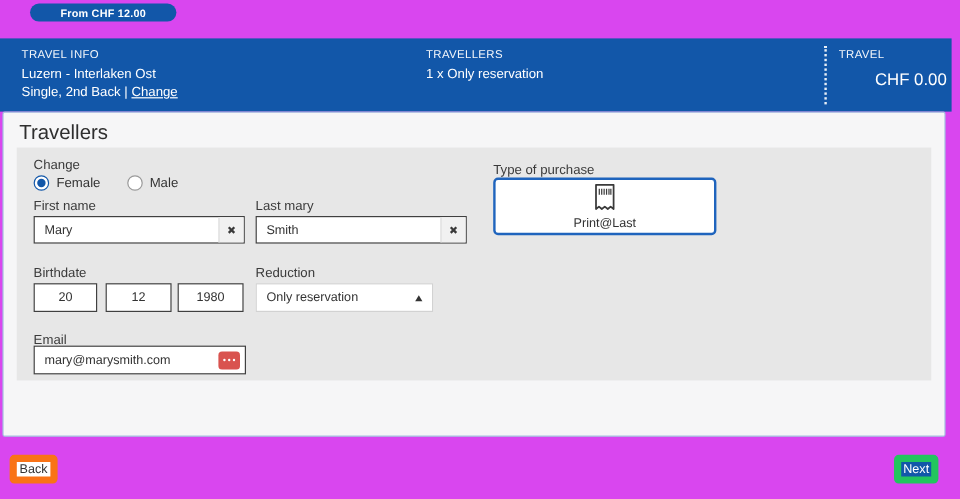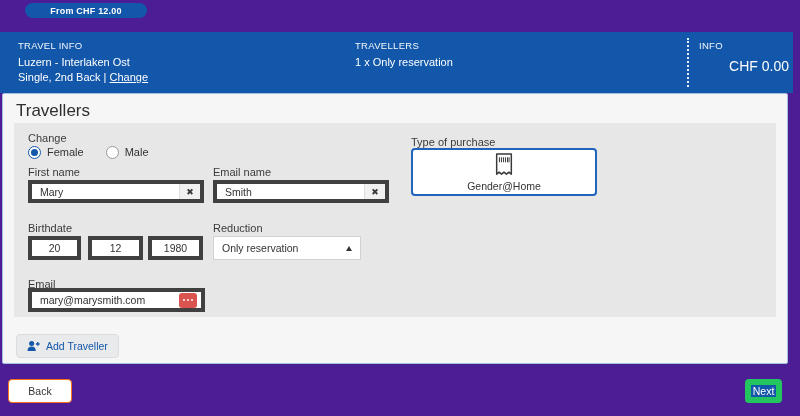--- a/index.html
+++ b/index.html
@@ -1,18 +1,18 @@
 <!DOCTYPE html>
 <html><head>
 <meta charset="utf-8">
 <style>
   * { margin:0; padding:0; box-sizing:border-box; }
   html,body { background:#fff; }
   body { font-family:"Liberation Sans", sans-serif; color:#333; }
-  .stage { position:relative; width:800px; height:416px; background:#4c1d95; overflow:hidden; }
+  .stage { position:relative; width:800px; height:416px; background:#d946ef; overflow:hidden; }
 
   
   .price-badge { position:absolute; left:25px; top:3px; width:122px; height:15px;
     background:#1257a9; border-radius:8px; color:#fff; font-size:9px; font-weight:bold;
     display:flex; align-items:center; justify-content:center; letter-spacing:.2px; }
 
   
   .summary-bar { position:absolute; left:0; top:32px; width:793px; height:61px; background:#1257a9; color:#fff; }
   .sb-col { position:absolute; top:8px; }
   .sb-title { font-size:9.5px; letter-spacing:.3px; opacity:.95; margin-bottom:5px; }
@@ -27,21 +27,21 @@
 
   
   .container { position:absolute; left:2px; top:93px; width:786px; height:271px;
     background:#f6f6f7; border:1px solid #a3c0e0; border-radius:2px; }
   .section-heading { position:absolute; left:13px; top:7px; font-size:17px; color:#2f2f2f; }
 
   .form-panel { position:absolute; left:11px; top:29px; width:762px; height:194px; background:#e7e7e7; }
 
   .field-label { position:absolute; font-size:11px; color:#3b3b3b; }
 
-  .text-input { position:absolute; height:23px; background:#fff; border:4px solid #404040;
+  .text-input { position:absolute; height:23px; background:#fff; border:1px solid #404040;
     display:flex; align-items:center; }
   .text-input input { flex:1; min-width:0; border:none; outline:none; background:transparent;
     font-family:"Liberation Sans", sans-serif; font-size:10.5px; color:#333; padding:0 8px; }
   .clear-btn { width:21px; align-self:stretch; background:#f1f1f1; border-left:1px solid #ddd;
     display:flex; align-items:center; justify-content:center; font-size:9px; color:#3a3a3a; cursor:pointer; }
   .bd-input { text-align:center; }
   .bd-input input { text-align:center; padding:0 2px; }
 
   .select-box { position:absolute; height:24px; background:#fff; border:1px solid #d2d2d2;
     display:flex; align-items:center; justify-content:space-between; padding:0 8px;
@@ -49,42 +49,42 @@
   .caret-up { width:0; height:0; border-left:3.5px solid transparent; border-right:3.5px solid transparent;
     border-bottom:5px solid #333; }
 
   .email-warn { width:18px; height:15px; background:#d9534f; border-radius:3px; margin-right:4px;
     display:flex; align-items:center; justify-content:center; flex:0 0 auto; }
   .email-warn i { display:block; width:2px; height:2px; background:#fff; border-radius:50%;
     box-shadow:-4px 0 0 #fff, 4px 0 0 #fff; }
 
   
   .radio-row { position:absolute; display:flex; align-items:center; font-size:11px; color:#333; }
-  .radio-opt { display:flex; margin-right:22px; cursor:pointer; }
+  .radio-opt { display:flex; align-items:center; margin-right:22px; cursor:pointer; }
   .radio { width:13px; height:13px; border-radius:50%; background:#fff; border:1px solid #9a9a9a;
     margin-right:6px; position:relative; }
   .radio.checked { border:1.5px solid #1257a9; }
   .radio.checked::after { content:''; position:absolute; inset:2px; border-radius:50%; background:#1257a9; }
 
   
   .purchase-card { position:absolute; left:397px; top:25px; width:186px; height:48px; background:#fff;
     border:2px solid #1f64bd; border-radius:4px; display:flex; flex-direction:column;
     align-items:center; justify-content:center; cursor:pointer; }
   .purchase-card .card-label { font-size:10.5px; color:#333; margin-top:2px; }
 
   
   .add-traveller { position:absolute; left:13px; top:240px; height:24px; padding:0 10px;
     background:#e9eaeb; border:1px solid #dcdcdc; border-radius:4px; display:flex; align-items:center;
     font-size:10.5px; color:#1257a9; cursor:pointer; }
   .add-traveller svg { margin-right:6px; }
 
   
   .btn { position:absolute; top:379px; height:24px; border-radius:4px; font-size:10.5px;
     display:flex; align-items:center; justify-content:center; cursor:pointer; }
-  .btn-back { left:8px; width:64px; background:#fff; border:1px solid #f97316; color:#333; }
+  .btn-back { left:8px; width:40px; background:#fff; border:6px solid #f97316; color:#333; }
   .btn-next { right:18px; width:37px; background:#1257a9; border:6px solid #22c55e; color:#fff; }
 </style>
 </head>
 <body>
 
 <div class="stage">
 
   <div class="price-badge">From CHF 12.00</div>
 
   <div class="summary-bar">
@@ -94,21 +94,21 @@
       <div class="sb-line">
         <span>Single, 2nd Back</span><span> | </span><span class="change-link">Change</span>
       </div>
     </div>
     <div class="sb-col sb-travellers">
       <div class="sb-title">TRAVELLERS</div>
       <div class="sb-line">1 x Only reservation</div>
     </div>
     <div class="sb-divider"></div>
     <div class="sb-col sb-price">
-      <div class="sb-title">INFO</div>
+      <div class="sb-title">TRAVEL</div>
       <div class="sb-price-value">CHF 0.00</div>
     </div>
   </div>
 
   <div class="container">
     <div class="section-heading">Travellers</div>
 
     <div class="form-panel">
 
       <div class="field-label" style="left:14px; top:9px;">Change</div>
@@ -122,21 +122,21 @@
           <span>Male</span>
         </span>
       </div>
 
       <div class="field-label" style="left:14px; top:43px;">First name</div>
       <div class="text-input" style="left:14px; top:57px; width:176px;">
         <input value="Mary" style="">
         <span class="clear-btn">✖</span>
       </div>
 
-      <div class="field-label" style="left:199px; top:43px;">Email name</div>
+      <div class="field-label" style="left:199px; top:43px;">Last mary</div>
       <div class="text-input" style="left:199px; top:57px; width:176px;gap:48px;">
         <input value="Smith" style="">
         <span class="clear-btn">✖</span>
       </div>
 
       <div class="field-label" style="left:14px; top:99px;">Birthdate</div>
       <div class="text-input bd-input" style="left:14px; top:113px; width:53px; height:24px;">
         <input value="20" style="">
       </div>
       <div class="text-input bd-input" style="left:74px; top:113px; width:55px; height:24px;">
@@ -166,31 +166,23 @@
           <path d="M4 2 H20 V24 L17.3 21.8 14.7 24 12 21.8 9.3 24 6.7 21.8 4 24 Z" fill="#fff" stroke="#3a3a3a" stroke-width="1.6" stroke-linejoin="round"></path>
           <g stroke="#3a3a3a" stroke-width="1.1">
             <line x1="7" y1="5.5" x2="7" y2="11"></line>
             <line x1="9.2" y1="5.5" x2="9.2" y2="11"></line>
             <line x1="11.4" y1="5.5" x2="11.4" y2="11"></line>
             <line x1="13.6" y1="5.5" x2="13.6" y2="11"></line>
             <line x1="15.8" y1="5.5" x2="15.8" y2="11"></line>
             <line x1="17.5" y1="5.5" x2="17.5" y2="11"></line>
           </g>
         </svg>
-        <span class="card-label">Gender@Home</span>
+        <span class="card-label">Print@Last</span>
       </div>
 
     </div>
 
-    <div class="add-traveller">
-      <svg width="13" height="12" viewBox="0 0 14 12">
-        <circle cx="5" cy="3.2" r="2.7" fill="#1257a9"></circle>
-        <path d="M0.5 11.5 C0.5 8 2.5 6.6 5 6.6 C7.5 6.6 9.5 8 9.5 11.5 Z" fill="#1257a9"></path>
-        <path d="M9.6 3.8 H13.6 M11.6 1.8 V5.8" stroke="#1257a9" stroke-width="1.5"></path>
-      </svg>
-      <span>Add Traveller</span>
-    </div>
   </div>
 
   <div class="btn btn-back">Back</div>
   <div class="btn btn-next">Next</div>
 
 </div>
 
 </body></html>

